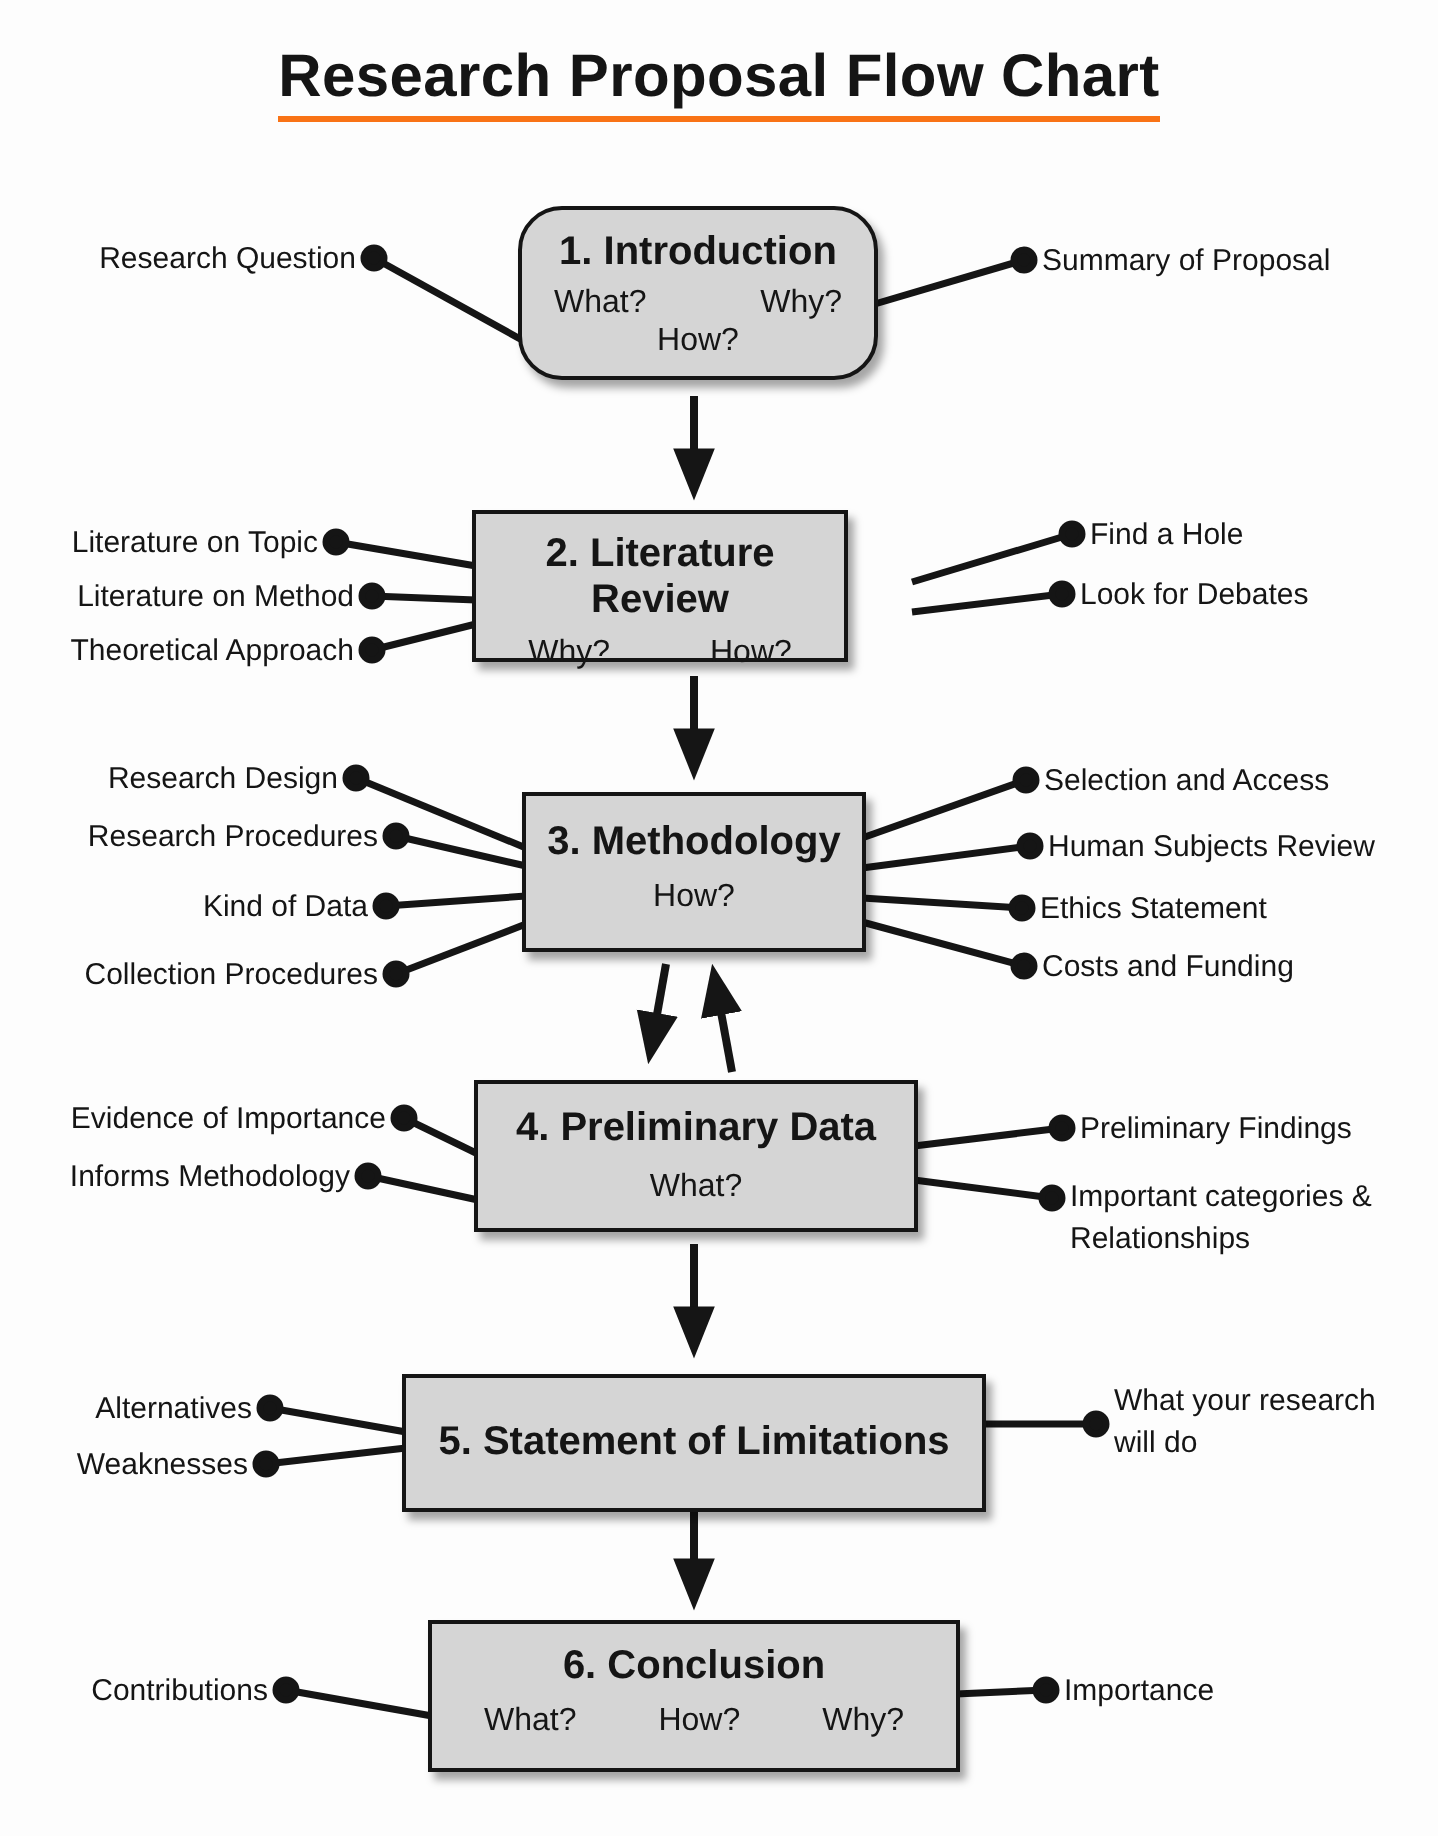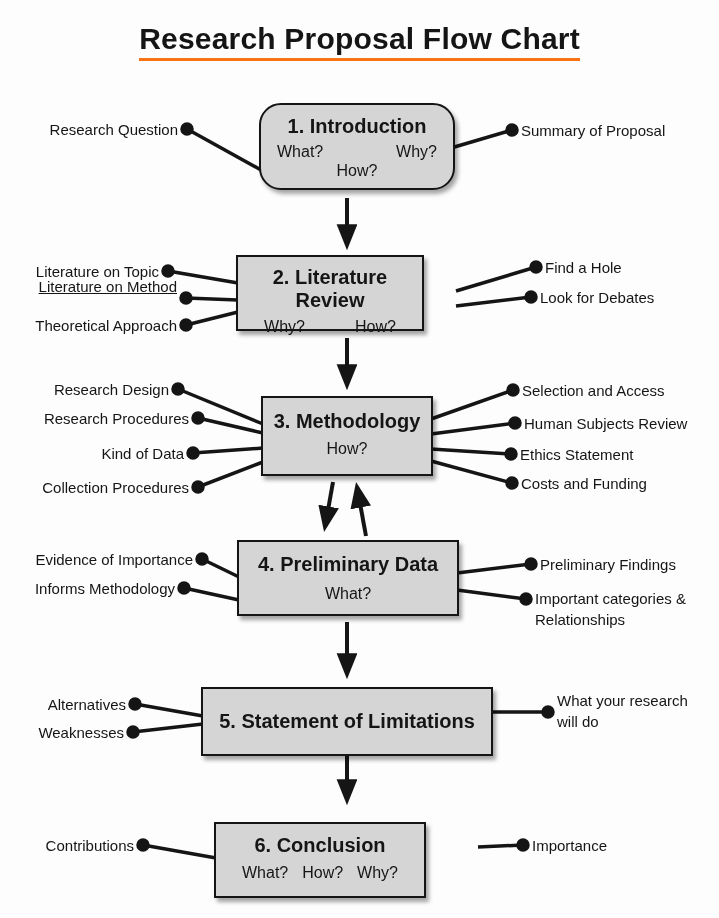--- a/index.html
+++ b/index.html
@@ -22,35 +22,35 @@
   }
   .fbox .btitle{font-size:20px;font-weight:bold;text-align:center;}
   .fbox .qrow{display:flex;font-size:16px;}
   .q{white-space:nowrap;}
   .lbl{
     position:absolute;font-size:15px;line-height:21px;white-space:nowrap;
   }
   .lbl.left{text-align:right;}
   .lbl.wrap{white-space:normal;}
   
-  #box1{left:259px;top:103px;width:196px;height:87px;border-radius:22px;}
+  #box1{left:259px;top:103px;width:180px;height:87px;border-radius:22px;}
   #box1 .btitle{margin-top:10px;}
   #box1 .row1{justify-content:space-between;padding:0 16px;margin-top:5px;}
   #box1 .row2{justify-content:center;margin-top:1px;}
   #box2{left:236px;top:255px;width:188px;height:76px;}
   #box2 .btitle{margin-top:9px;}
   #box2 .qrow{justify-content:center;gap:50px;margin-top:6px;}
   #box3{left:261px;top:396px;width:172px;height:80px;}
   #box3 .btitle{margin-top:12px;}
   #box3 .qrow{justify-content:center;margin-top:7px;}
   #box4{left:237px;top:540px;width:222px;height:76px;}
   #box4 .btitle{margin-top:11px;}
   #box4 .qrow{justify-content:center;margin-top:9px;}
   #box5{left:201px;top:687px;width:292px;height:69px;display:flex;align-items:center;justify-content:center;}
-  #box6{left:214px;top:810px;width:212px;height:76px;margin-top:12px;}
+  #box6{left:214px;top:810px;width:266px;height:76px;}
   #box6 .btitle{margin-top:10px;}
   #box6 .qrow{justify-content:space-between;padding:0 26px;margin-top:7px;}
 </style>
 </head>
 <body>
 
 <div id="stage">
 
   <div id="title">
     <span>Research Proposal Flow Chart</span>
@@ -166,21 +166,21 @@
     <div class="btitle">6. Conclusion</div>
     <div class="qrow">
       <span class="q">What?</span>
       <span class="q">How?</span>
       <span class="q">Why?</span>
     </div>
   </div>
 
   <div class="lbl left" style="right:541px;top:119px;">Research Question</div>
   <div class="lbl left" style="right:560px;top:261px;">Literature on Topic</div>
-  <div class="lbl left" style="right:542px;top:276px;text-decoration:underline;">Literature on Method</div>
+  <div class="lbl left" style="right:542px;top:288px;">Literature on Method</div>
   <div class="lbl left" style="right:542px;top:315px;">Theoretical Approach</div>
   <div class="lbl left" style="right:550px;top:379px;">Research Design</div>
   <div class="lbl left" style="right:530px;top:408px;">Research Procedures</div>
   <div class="lbl left" style="right:535px;top:443px;">Kind of Data</div>
   <div class="lbl left" style="right:530px;top:477px;">Collection Procedures</div>
   <div class="lbl left" style="right:526px;top:549px;">Evidence of Importance</div>
   <div class="lbl left" style="right:544px;top:578px;">Informs Methodology</div>
   <div class="lbl left" style="right:593px;top:694px;">Alternatives</div>
   <div class="lbl left" style="right:595px;top:722px;">Weaknesses</div>
   <div class="lbl left" style="right:585px;top:835px;">Contributions</div>

